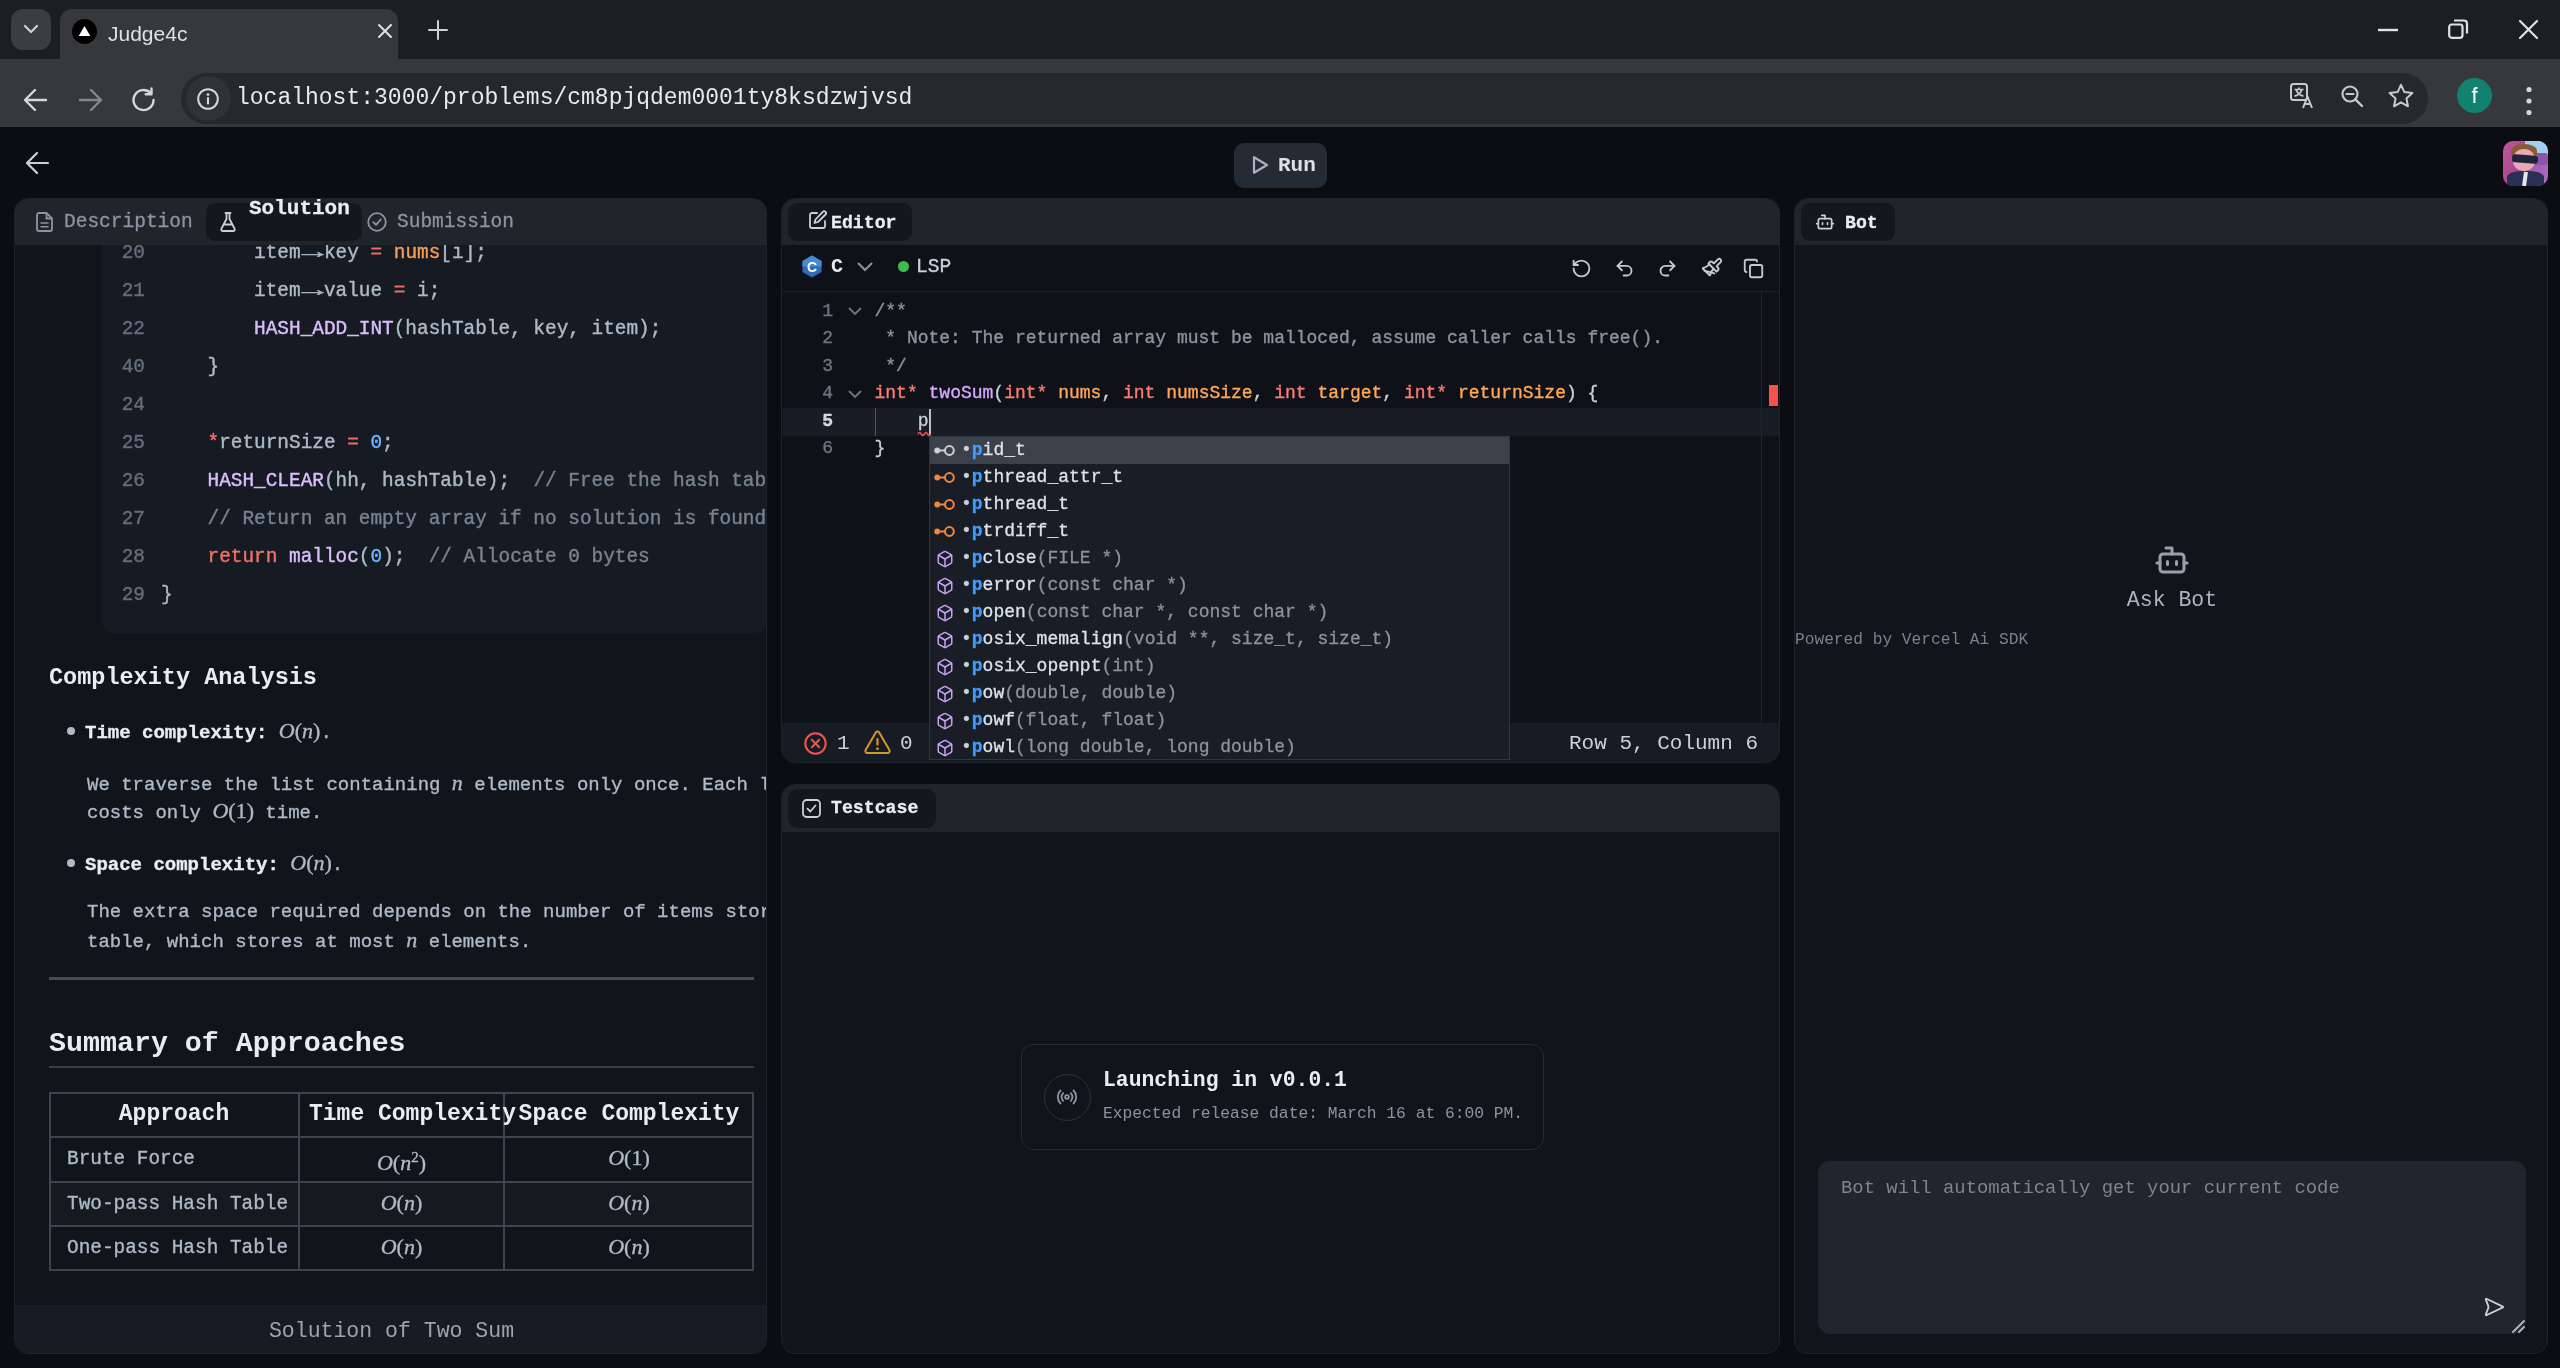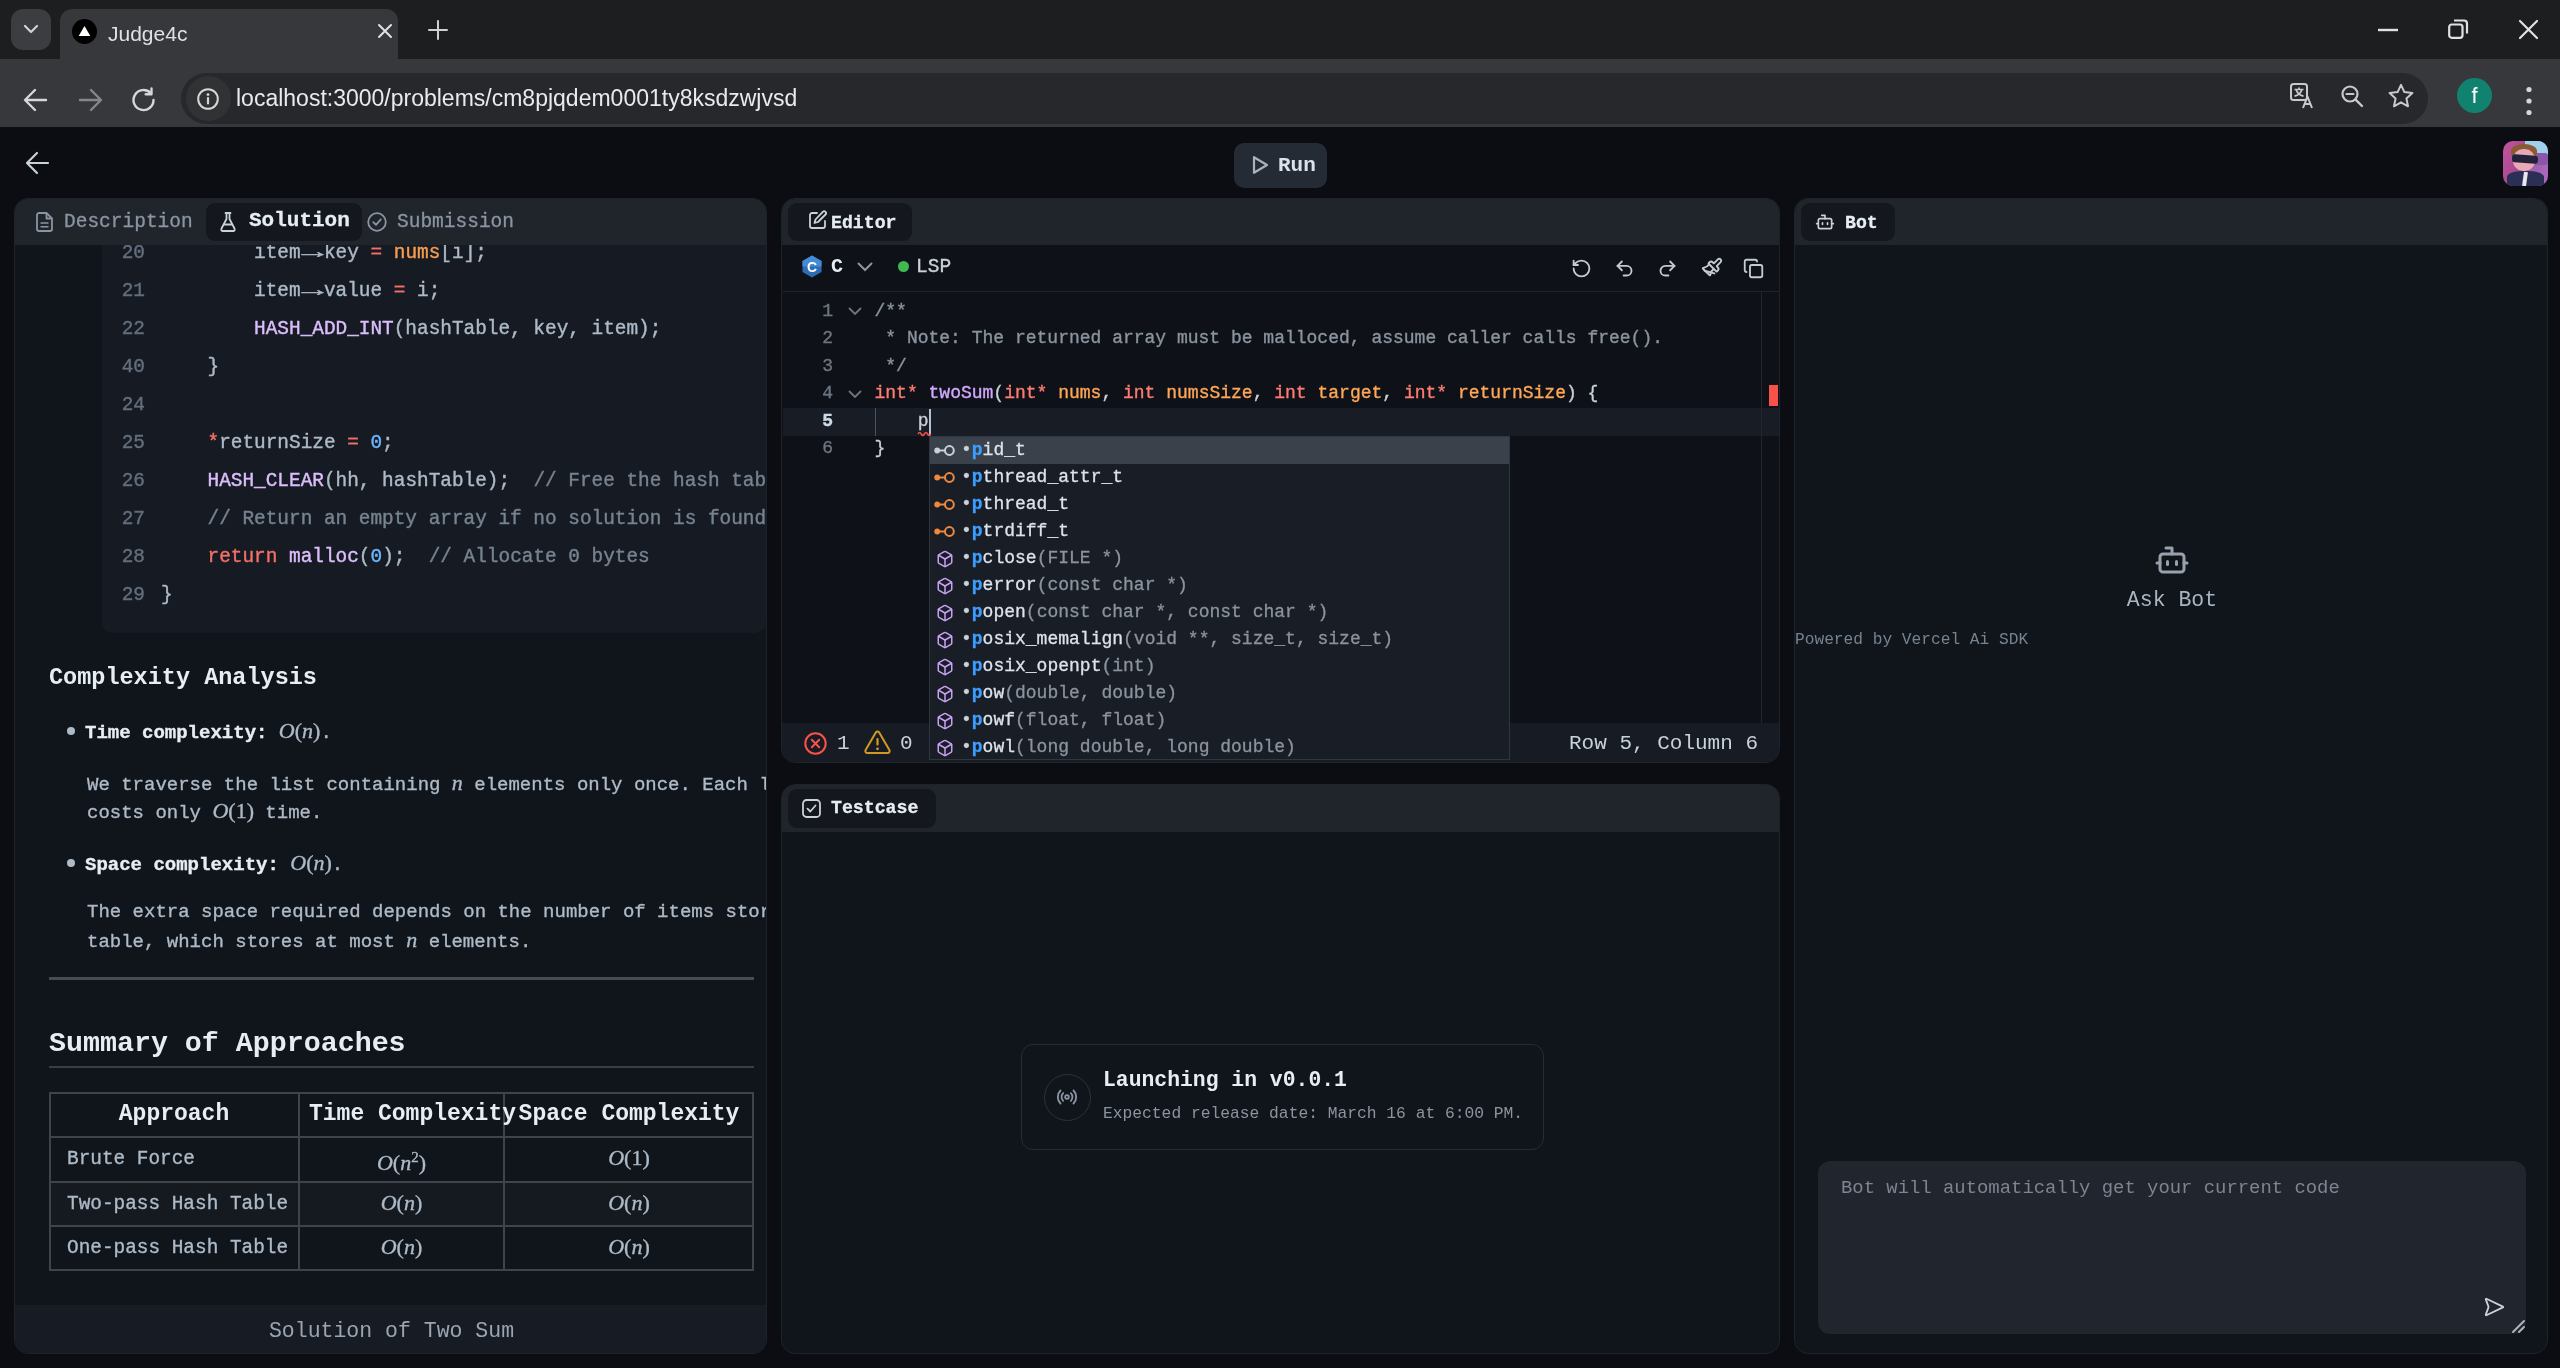--- a/index.html
+++ b/index.html
@@ -88,21 +88,21 @@
       <path d="M19.5 0.5 V6.3 H13.7" stroke="#d5d7da" stroke-width="2.4" fill="none" stroke-linecap="round" stroke-linejoin="round"></path>
     </svg>
 
 <div class="a" style="left:181px;top:73px;width:2247px;height:51px;background:#26282b;border-radius:26px"></div>
 <div class="a" style="left:186px;top:76px;width:45px;height:45px;background:#303234;border-radius:50%"></div>
 <svg style="left:197px;top:88px" width="22" height="22" viewBox="0 0 22 22">
       <circle cx="11" cy="11" r="9.8" stroke="#d5d7da" stroke-width="2" fill="none"></circle>
       <path d="M11 10 V15.5" stroke="#d5d7da" stroke-width="2.2" stroke-linecap="round"></path>
       <circle cx="11" cy="6.6" r="1.4" fill="#d5d7da"></circle>
     </svg>
-<div class="t" style="left:236px;top:86px;font-family:Liberation Sans, sans-serif;font-size:23px;line-height:25px;color:#e8eaed">localhost:3000/problems/cm8pjqdem0001ty8ksdzwjvsd</div>
+<div class="t" style="left:236px;top:86px;font-family:Liberation Mono, monospace;font-size:23px;line-height:25px;color:#e8eaed">localhost:3000/problems/cm8pjqdem0001ty8ksdzwjvsd</div>
 
 <svg style="left:2290px;top:83px" width="26" height="26" viewBox="0 0 26 26">
       <rect x="1" y="1" width="16" height="16" rx="2.5" stroke="#c7cacd" stroke-width="2" fill="none"></rect>
       <path d="M4.5 6.5 H13.5 M9 4.5 V6.5 M11.8 6.5 C11 10 7.5 12.5 4.5 13.2 M6.2 6.5 C7 10 10.5 12.5 13.5 13.2" stroke="#c7cacd" stroke-width="1.7" fill="none"></path>
       <path d="M13 25 L17.5 13.5 L22 25 M14.8 21 H20.2" stroke="#c7cacd" stroke-width="2" fill="none" stroke-linejoin="round"></path>
       <path d="M17 9.5 H25 V17.5" stroke="#36383b" stroke-width="0" fill="none"></path>
     </svg>
 <svg style="left:2340px;top:84px" width="24" height="24" viewBox="0 0 24 24">
       <circle cx="10" cy="10" r="7.5" stroke="#c7cacd" stroke-width="2.2" fill="none"></circle>
       <path d="M6.5 10 H13.5" stroke="#c7cacd" stroke-width="2.2" stroke-linecap="round"></path>
@@ -204,21 +204,21 @@
           <path d="M10.5 1 H3 A2 2 0 0 0 1 3 V17 A2 2 0 0 0 3 19 H14 A2 2 0 0 0 16 17 V6.5 Z" stroke="#8b95a2" stroke-width="1.8" fill="none" stroke-linejoin="round"></path>
           <path d="M10.5 1 V6.5 H16" stroke="#8b95a2" stroke-width="1.8" fill="none" stroke-linejoin="round"></path>
           <path d="M4.5 11 H12.5 M4.5 14.8 H12.5" stroke="#8b95a2" stroke-width="1.6"></path>
         </svg>
 <div class="t tab" style="left:63px;top:210px">Description</div>
 <div class="a" style="left:205px;top:202px;width:156px;height:38px;background:#14171e;border-radius:9px"></div>
 <svg style="left:219px;top:211px" width="16" height="20" viewBox="0 0 16 20">
           <path d="M5.5 1 H10.5 M6.5 1 V7 L1.5 16.5 A1.6 1.6 0 0 0 3 19 H13 A1.6 1.6 0 0 0 14.5 16.5 L9.5 7 V1" stroke="#c9d1d9" stroke-width="1.8" fill="none" stroke-linecap="round" stroke-linejoin="round"></path>
           <path d="M4 12.5 H12" stroke="#c9d1d9" stroke-width="1.8"></path>
         </svg>
-<div class="t tab on" style="left:248px;top:208px">Solution</div>
+<div class="t tab on" style="left:248px;top:196px">Solution</div>
 <svg style="left:366px;top:211px" width="20" height="20" viewBox="0 0 20 20">
           <circle cx="10" cy="10" r="8.8" stroke="#8b95a2" stroke-width="1.8" fill="none"></circle>
           <path d="M6.3 10.2 L9 12.8 L13.8 7.4" stroke="#8b95a2" stroke-width="1.8" fill="none" stroke-linecap="round" stroke-linejoin="round"></path>
         </svg>
 <div class="t tab" style="left:396px;top:210px">Submission</div>
 
 <div class="a" style="left:14px;top:1304px;width:753px;height:50px;background:#171c24"></div>
 <div class="t" style="left:14px;top:1318px;width:753px;text-align:center;font-size:21.5px;line-height:25px;color:#9aa5b1">Solution of Two Sum</div>
 </div>
 </div>

